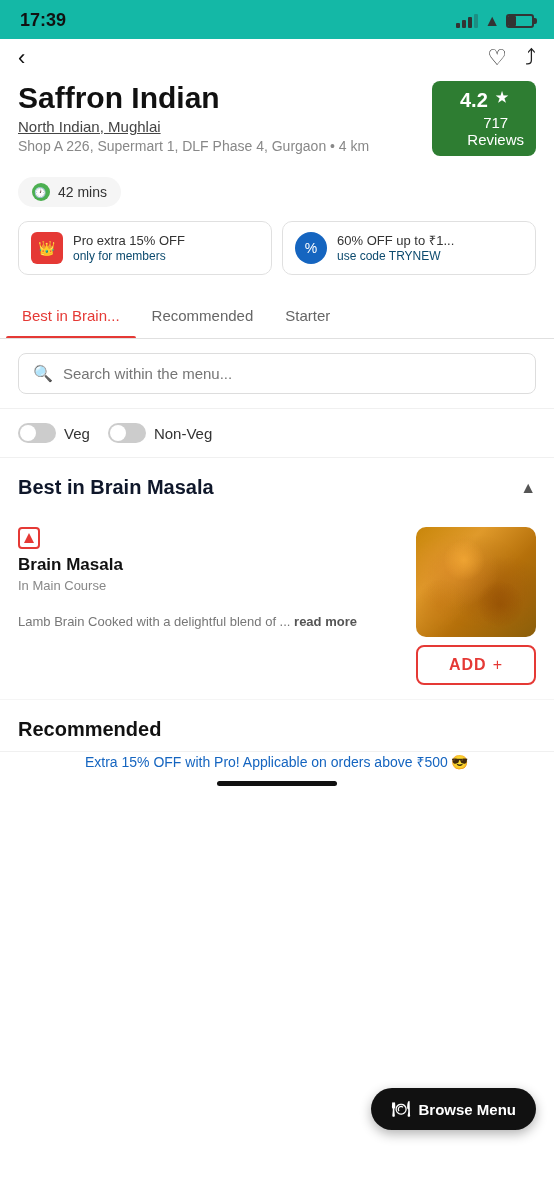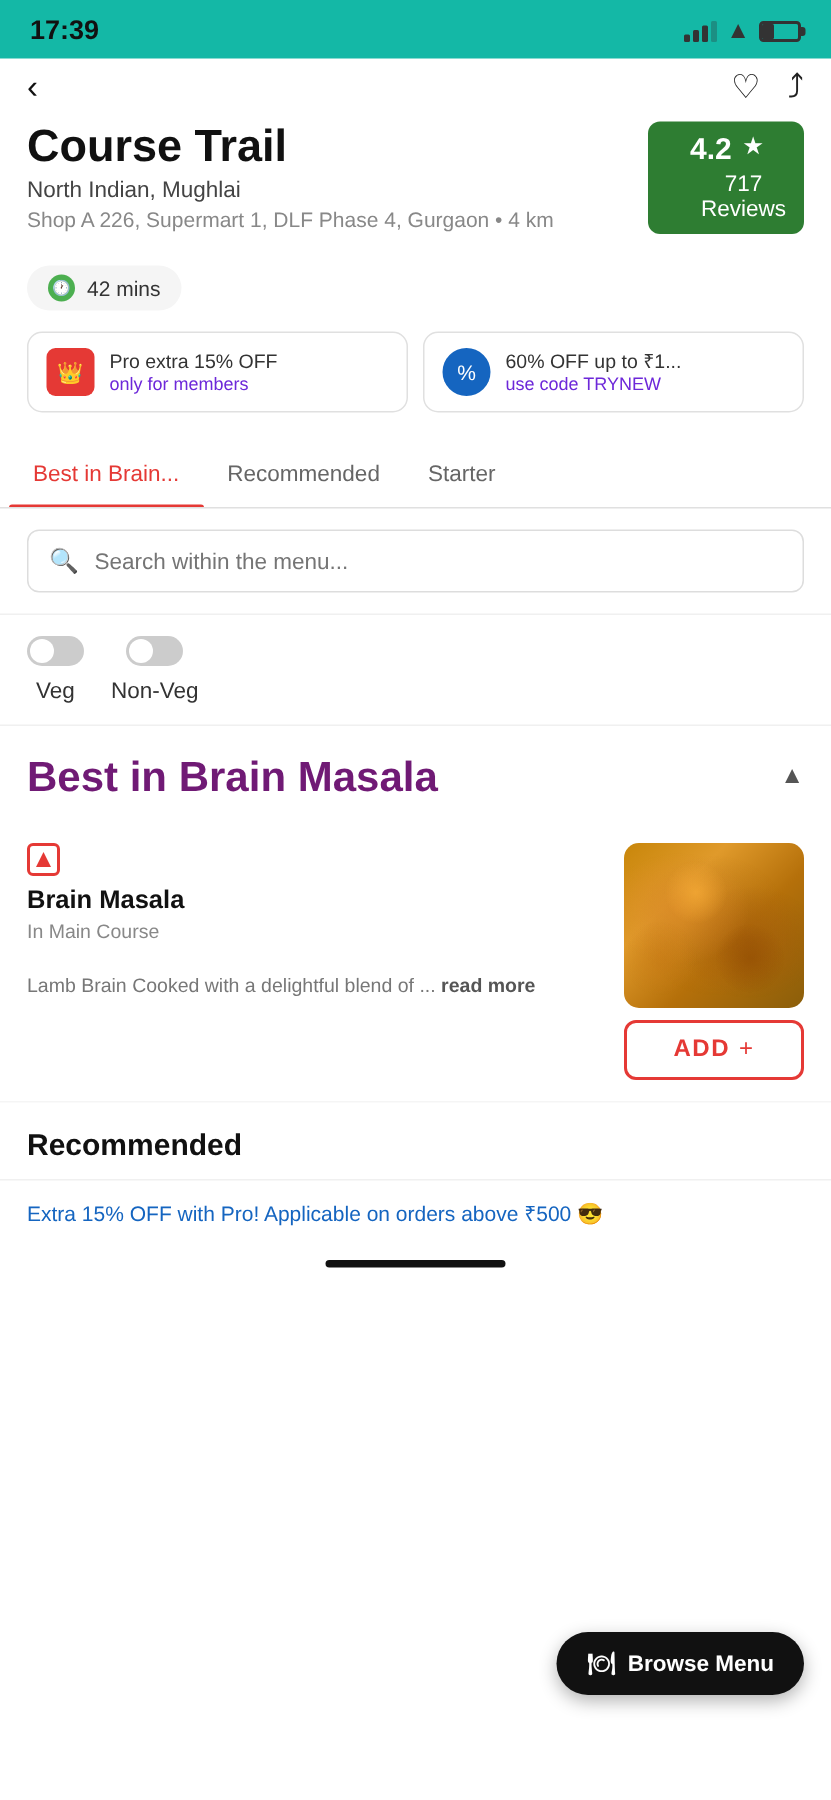--- a/index.html
+++ b/index.html
@@ -109,20 +109,21 @@
       font-size: 30px;
       font-weight: 800;
       color: #111;
       line-height: 1.1;
       margin-bottom: 4px;
     }
     .restaurant-cuisine {
       font-size: 15px;
       color: #444;
       margin-bottom: 3px;
+      text-decoration: underline;
     }
     .restaurant-address {
       font-size: 14px;
       color: #888;
       margin-bottom: 3px;
     }
     .rating-box {
       background: #2e7d32;
       color: #fff;
       border-radius: 8px;
@@ -212,21 +213,21 @@
       flex-shrink: 0;
     }
     .offer-text {
       font-size: 13px;
       color: #333;
       font-weight: 500;
       line-height: 1.3;
     }
     .offer-subtext {
       font-size: 12px;
-      color: #6d28d9;
+      color: #0c4a6e;
     }
 
     
     .menu-tabs {
       display: flex;
       border-bottom: 1px solid #e0e0e0;
       padding: 0 6px;
       overflow-x: auto;
       scrollbar-width: none;
     }
@@ -283,21 +284,20 @@
       gap: 18px;
       padding: 14px 18px;
       border-bottom: 1px solid #f0f0f0;
     }
     .filter-item {
       display: flex;
       align-items: center;
       gap: 8px;
       font-size: 15px;
       color: #333;
-      flex-direction: column;
     }
     .toggle {
       width: 38px;
       height: 20px;
       background: #ccc;
       border-radius: 10px;
       position: relative;
       cursor: pointer;
     }
     .toggle::after {
@@ -314,23 +314,23 @@
 
     
     .section-header {
       display: flex;
       justify-content: space-between;
       align-items: center;
       padding: 18px 18px 14px 18px;
       background: #fff;
     }
     .section-title {
-      font-size: 28px;
+      font-size: 20px;
       font-weight: 700;
-      color: #701a75;
+      color: #0f172a;
     }
     .section-collapse {
       font-size: 16px;
       color: #555;
       cursor: pointer;
     }
 
     
     .menu-item {
       display: flex;
@@ -471,21 +471,22 @@
       gap: 8px;
       font-size: 15px;
       font-weight: 600;
       cursor: pointer;
       box-shadow: 0 4px 12px rgba(0,0,0,0.3);
     }
 
     
     .bottom-banner {
       background: #fff;
-      padding: 12px 18px;
+      text-align: center;
+      padding: 0 18px;
       font-size: 14px;
       color: #1565c0;
       line-height: 1.5;
       border-top: 1px solid #f0f0f0;
     }
 
     
     .home-indicator {
       width: 120px;
       height: 5px;
@@ -521,21 +522,21 @@
   <span class="nav-back">‹</span>
   <div class="nav-actions">
     <span class="nav-icon">♡</span>
     <span class="nav-icon">⤴</span>
   </div>
 </div>
 
 
 <div class="restaurant-info">
   <div class="restaurant-details">
-    <div class="restaurant-name">Course Trail</div>
+    <div class="restaurant-name">Saffron Indian</div>
     <div class="restaurant-cuisine">North Indian, Mughlai</div>
     <div class="restaurant-address">Shop A 226, Supermart 1, DLF Phase 4, Gurgaon • 4 km</div>
   </div>
   <div class="rating-box">
     <div class="rating-score">
       <span>4.2</span>
       <span class="rating-star">★</span>
     </div>
     <div class="rating-count">
       <span>717</span><br>

